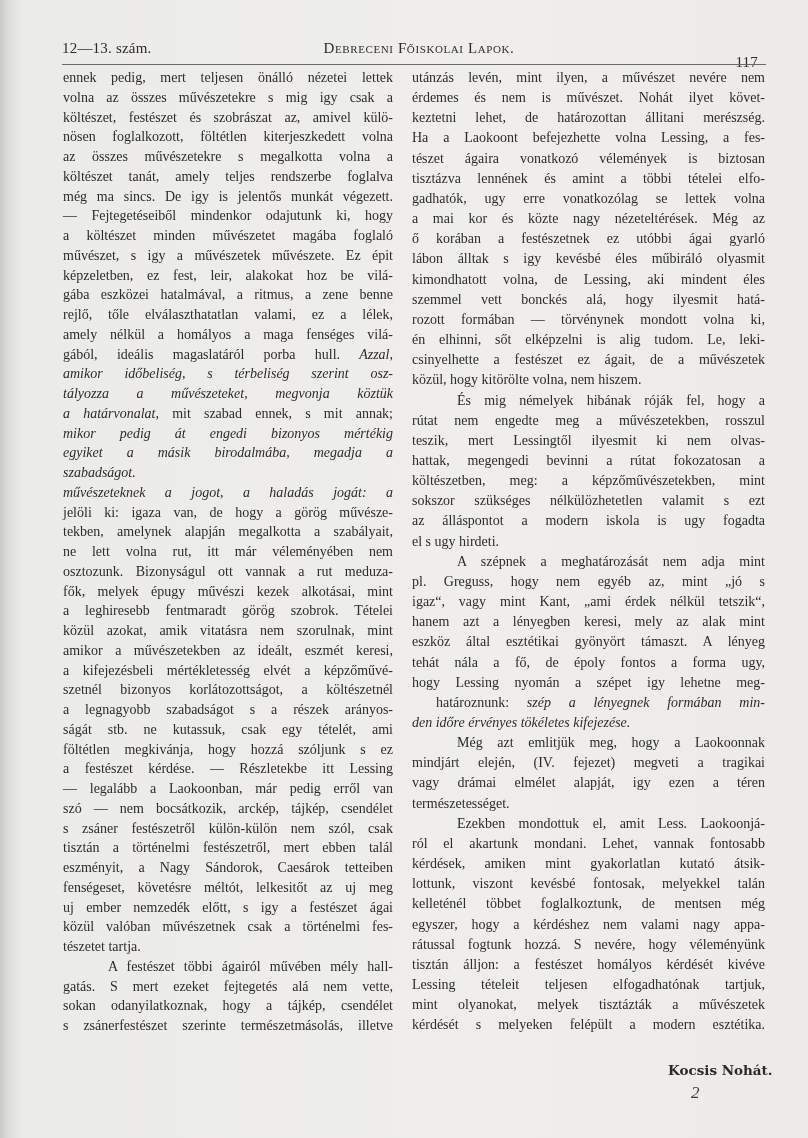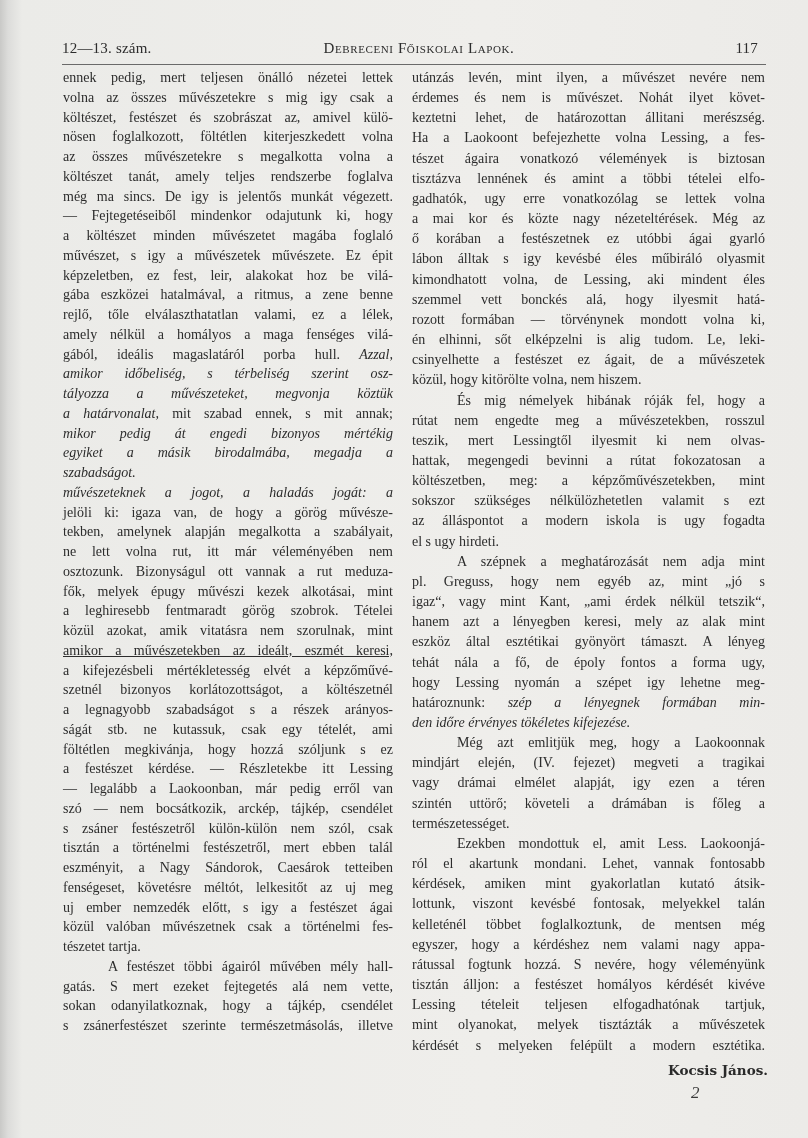--- a/index.html
+++ b/index.html
@@ -16,21 +16,21 @@
   }
   .header {
     position: absolute; left: 62px; top: 40px; width: 704px; height: 24px;
     font-size: 15px; letter-spacing: 0.2px;
   }
   .header .issue { position: absolute; left: 0; top: 0; }
   .header .journal {
     position: absolute; left: 0; right: 0; top: 0; text-align: center;
     font-variant: small-caps; letter-spacing: 0.6px; padding-left: 10px;
   }
-  .header .pageno { position: absolute; right: 8px; top: 0; }
+  .header .pageno { position: absolute; right: 8px; top: 14px; }
   .rule {
     position: absolute; left: 62px; top: 64px; width: 704px; height: 1px;
     background: #6a6a6a;
   }
   .col {
     position: absolute; top: 66px; width: 330px;
     font-size: 14px; line-height: 23.3px;
   }
   .col.left { left: 63px; }
   .col.right { left: 412px; width: 353px; }
@@ -85,21 +85,21 @@
       <div class="line" style="height: 19.76px; line-height: 19.76px;"><span class="it">egyiket a másik birodalmába, megadja a</span></div>
       <div class="line last" style="height: 19.76px; line-height: 19.76px;"><span class="it">szabadságot.</span></div>
       <div class="line" style="height: 19.76px; line-height: 19.76px;"><span class="it">művészeteknek a jogot, a haladás jogát: a</span></div>
       <div class="line" style="height: 19.76px; line-height: 19.76px;"><span>jelöli ki: igaza van, de hogy a görög művésze-</span></div>
       <div class="line" style="height: 19.76px; line-height: 19.76px;"><span>tekben, amelynek alapján megalkotta a szabályait,</span></div>
       <div class="line" style="height: 19.76px; line-height: 19.76px;"><span>ne lett volna rut, itt már véleményében nem</span></div>
       <div class="line" style="height: 19.76px; line-height: 19.76px;"><span>osztozunk. Bizonyságul ott vannak a rut meduza-</span></div>
       <div class="line" style="height: 19.76px; line-height: 19.76px;"><span>fők, melyek épugy művészi kezek alkotásai, mint</span></div>
       <div class="line" style="height: 19.76px; line-height: 19.76px;"><span>a leghiresebb fentmaradt görög szobrok. Tételei</span></div>
       <div class="line" style="height: 19.76px; line-height: 19.76px;"><span>közül azokat, amik vitatásra nem szorulnak, mint</span></div>
-      <div class="line" style="height: 19.76px; line-height: 19.76px; text-decoration: underline;"><span>amikor a művészetekben az ideált, eszmét keresi,</span></div>
+      <div class="line" style="height: 19.76px; line-height: 19.76px;"><span>amikor a művészetekben az ideált, eszmét keresi,</span></div>
       <div class="line" style="height: 19.76px; line-height: 19.76px;"><span>a kifejezésbeli mértékletesség elvét a képzőművé-</span></div>
       <div class="line" style="height: 19.76px; line-height: 19.76px;"><span>szetnél bizonyos korlátozottságot, a költészetnél</span></div>
       <div class="line" style="height: 19.76px; line-height: 19.76px;"><span>a legnagyobb szabadságot s a részek arányos-</span></div>
       <div class="line" style="height: 19.76px; line-height: 19.76px;"><span>ságát stb. ne kutassuk, csak egy tételét, ami</span></div>
       <div class="line" style="height: 19.76px; line-height: 19.76px;"><span>föltétlen megkivánja, hogy hozzá szóljunk s ez</span></div>
       <div class="line" style="height: 19.76px; line-height: 19.76px;"><span>a festészet kérdése. — Részletekbe itt Lessing</span></div>
       <div class="line" style="height: 19.76px; line-height: 19.76px;"><span>— legalább a Laokoonban, már pedig erről van</span></div>
       <div class="line" style="height: 19.76px; line-height: 19.76px;"><span>szó — nem bocsátkozik, arckép, tájkép, csendélet</span></div>
       <div class="line" style="height: 19.76px; line-height: 19.76px;"><span>s zsáner festészetről külön-külön nem szól, csak</span></div>
       <div class="line" style="height: 19.76px; line-height: 19.76px;"><span>tisztán a történelmi festészetről, mert ebben talál</span></div>
@@ -138,35 +138,34 @@
       <div class="line" style="height: 20.1633px; line-height: 20.1633px;"><span>sokszor szükséges nélkülözhetetlen valamit s ezt</span></div>
       <div class="line" style="height: 20.1633px; line-height: 20.1633px;"><span>az álláspontot a modern iskola is ugy fogadta</span></div>
       <div class="line last" style="height: 20.1633px; line-height: 20.1633px;"><span>el s ugy hirdeti.</span></div>
       <div class="line indent" style="height: 20.1633px; line-height: 20.1633px;"><span>A szépnek a meghatározását nem adja mint</span></div>
       <div class="line" style="height: 20.1633px; line-height: 20.1633px;"><span>pl. Greguss, hogy nem egyéb az, mint „jó s</span></div>
       <div class="line" style="height: 20.1633px; line-height: 20.1633px;"><span>igaz“, vagy mint Kant, „ami érdek nélkül tetszik“,</span></div>
       <div class="line" style="height: 20.1633px; line-height: 20.1633px;"><span>hanem azt a lényegben keresi, mely az alak mint</span></div>
       <div class="line" style="height: 20.1633px; line-height: 20.1633px;"><span>eszköz által esztétikai gyönyört támaszt. A lényeg</span></div>
       <div class="line" style="height: 20.1633px; line-height: 20.1633px;"><span>tehát nála a fő, de époly fontos a forma ugy,</span></div>
       <div class="line" style="height: 20.1633px; line-height: 20.1633px;"><span>hogy Lessing nyomán a szépet igy lehetne meg-</span></div>
-      <div class="line" style="height: 20.1633px; line-height: 20.1633px;"><span>határoznunk:</span><span class="it"> szép a lényegnek formában min-</span></div>
+      <div class="line" style="height: 20.1633px; line-height: 20.1633px; margin-left: 24px;"><span>határoznunk:</span><span class="it"> szép a lényegnek formában min-</span></div>
       <div class="line last" style="height: 20.1633px; line-height: 20.1633px;"><span class="it">den időre érvényes tökéletes kifejezése.</span></div>
       <div class="line indent" style="height: 20.1633px; line-height: 20.1633px;"><span>Még azt emlitjük meg, hogy a Laokoonnak</span></div>
       <div class="line" style="height: 20.1633px; line-height: 20.1633px;"><span>mindjárt elején, (IV. fejezet) megveti a tragikai</span></div>
       <div class="line" style="height: 20.1633px; line-height: 20.1633px;"><span>vagy drámai elmélet alapját, igy ezen a téren</span></div>
-      <div class="line" style="height: 20.1633px; line-height: 20.1633px;"><span>szintén uttörő; követeli a drámában is főleg a</span></div>
       <div class="line last" style="height: 20.1633px; line-height: 20.1633px;"><span>természetességet.</span></div>
       <div class="line indent" style="height: 20.1633px; line-height: 20.1633px;"><span>Ezekben mondottuk el, amit Less. Laokoonjá-</span></div>
       <div class="line" style="height: 20.1633px; line-height: 20.1633px;"><span>ról el akartunk mondani. Lehet, vannak fontosabb</span></div>
       <div class="line" style="height: 20.1633px; line-height: 20.1633px;"><span>kérdések, amiken mint gyakorlatlan kutató átsik-</span></div>
       <div class="line" style="height: 20.1633px; line-height: 20.1633px;"><span>lottunk, viszont kevésbé fontosak, melyekkel talán</span></div>
       <div class="line" style="height: 20.1633px; line-height: 20.1633px;"><span>kelleténél többet foglalkoztunk, de mentsen még</span></div>
       <div class="line" style="height: 20.1633px; line-height: 20.1633px;"><span>egyszer, hogy a kérdéshez nem valami nagy appa-</span></div>
       <div class="line" style="height: 20.1633px; line-height: 20.1633px;"><span>rátussal fogtunk hozzá. S nevére, hogy véleményünk</span></div>
       <div class="line" style="height: 20.1633px; line-height: 20.1633px;"><span>tisztán álljon: a festészet homályos kérdését kivéve</span></div>
       <div class="line" style="height: 20.1633px; line-height: 20.1633px;"><span>Lessing tételeit teljesen elfogadhatónak tartjuk,</span></div>
       <div class="line" style="height: 20.1633px; line-height: 20.1633px;"><span>mint olyanokat, melyek tisztázták a művészetek</span></div>
       <div class="line" style="height: 20.1633px; line-height: 20.1633px;"><span>kérdését s melyeken felépült a modern esztétika.</span></div>
     </div>
 
-  <div class="sig">Kocsis János.</div>
+  <div class="sig">Kocsis Nohát.</div>
   <div class="endmark">2</div>
 </div>
 
 </body></html>

